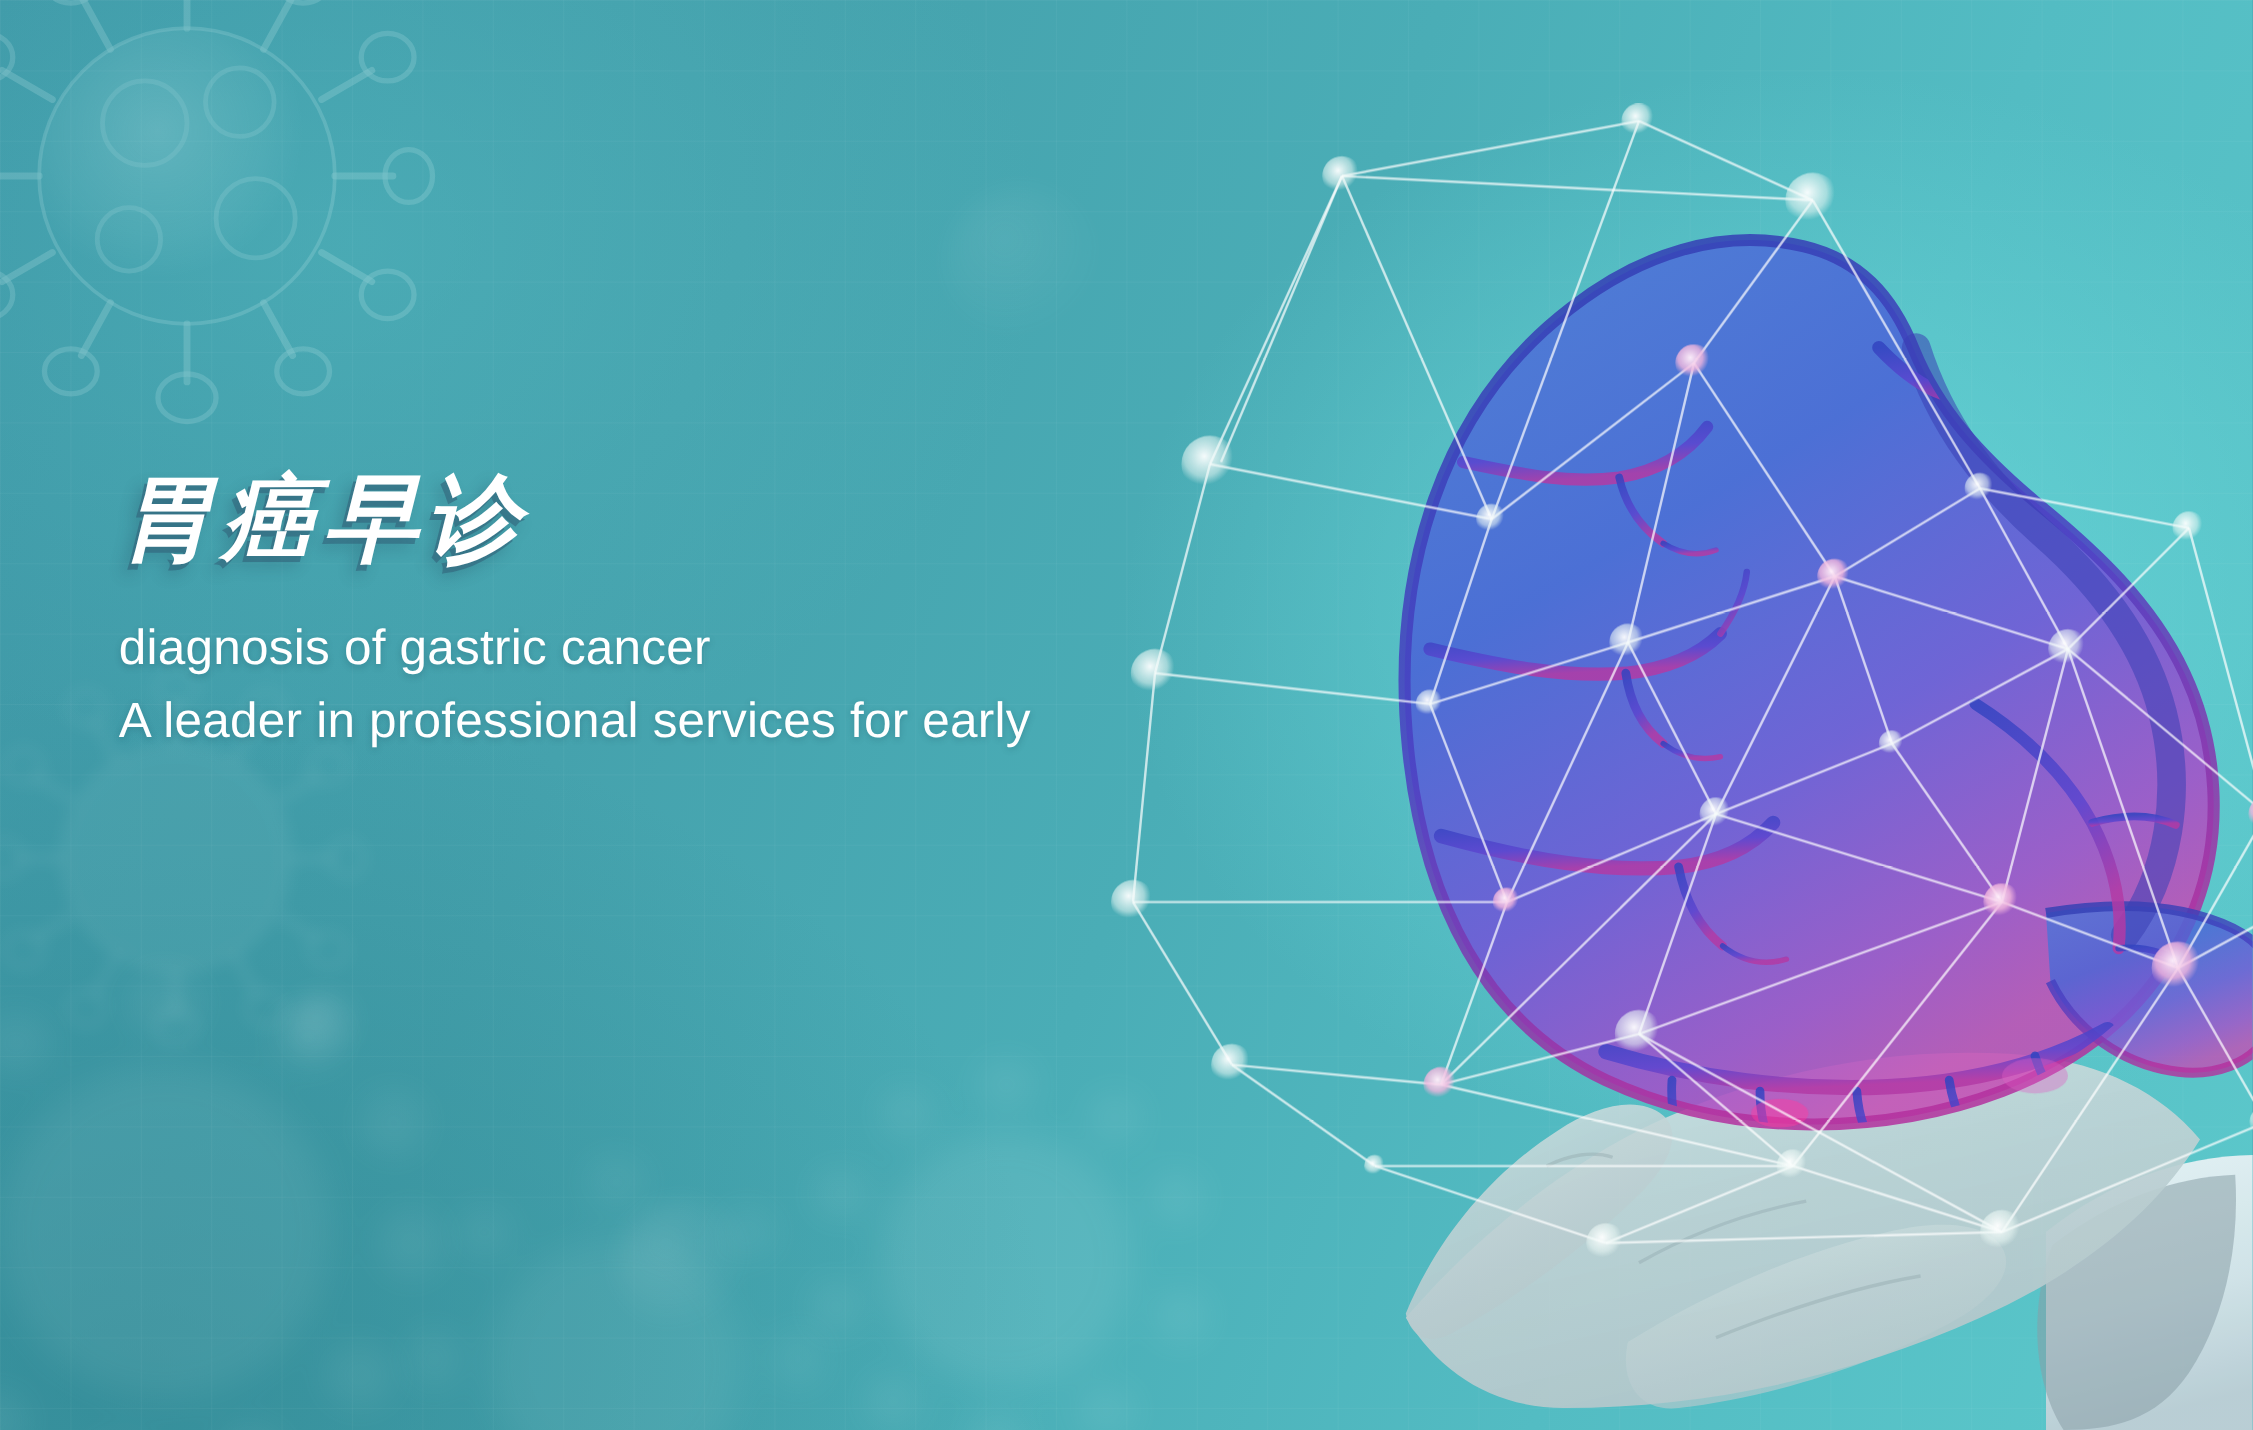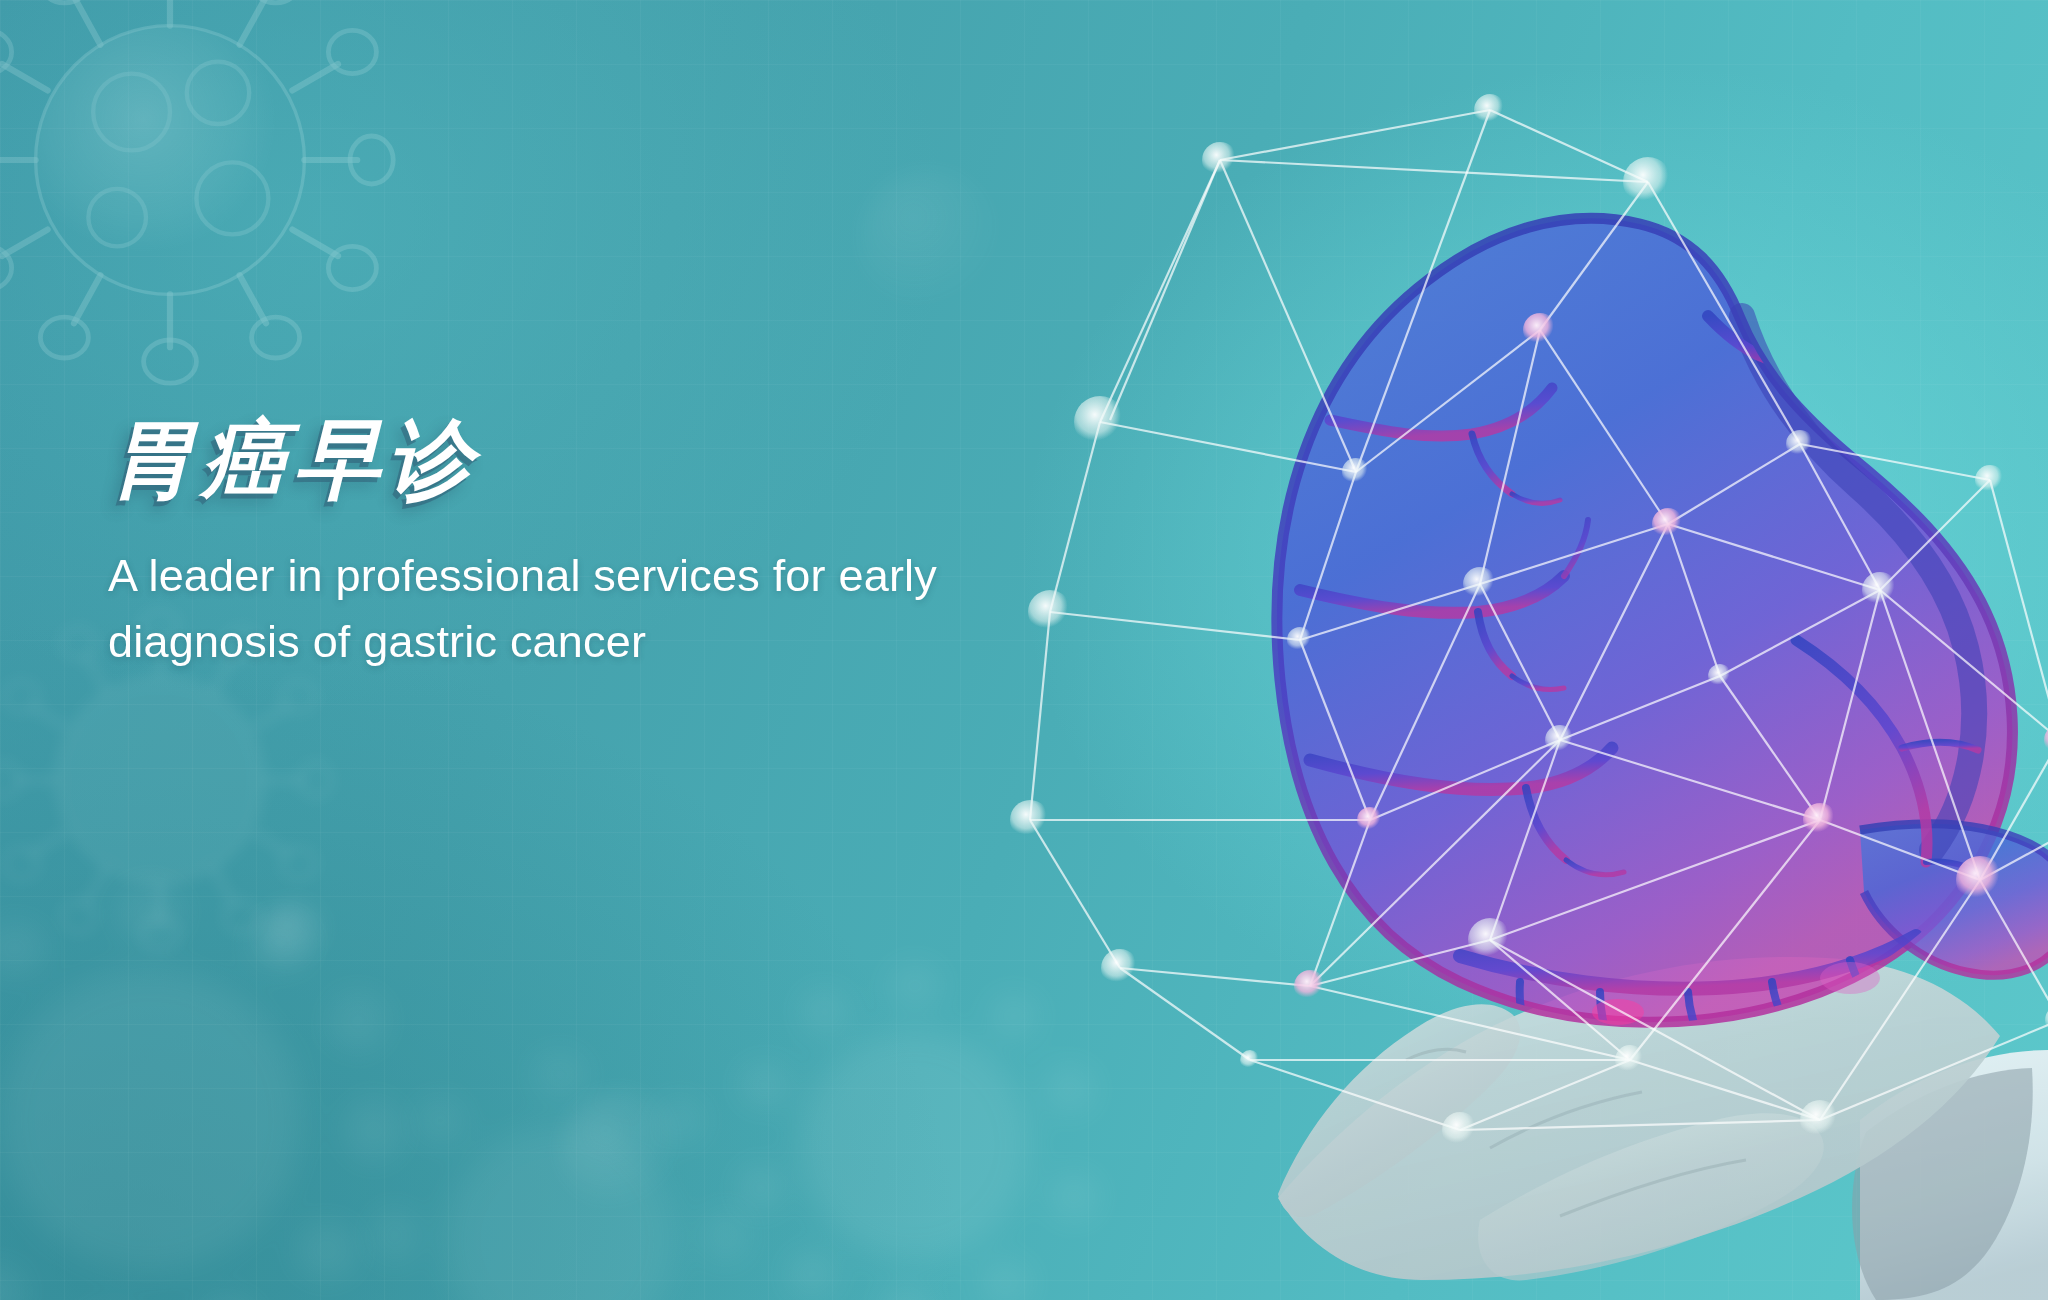--- a/index.html
+++ b/index.html
@@ -34,21 +34,21 @@
   .virus.blurry{filter:blur(7px);opacity:.22;}
   .virus.very-blurry{filter:blur(16px);opacity:.20;}
 
   .bokeh{
     position:absolute;border-radius:50%;
     background:radial-gradient(circle at 38% 34%, rgba(255,255,255,.30), rgba(255,255,255,.05) 62%, rgba(255,255,255,0) 72%);
     filter:blur(10px);
   }
 
   
-  .copy{position:absolute;left:108px;top:407px;width:1000px;}
+  .copy{position:absolute;left:108px;top:420px;width:1000px;}
 
   .headline{
     font-weight:bold;font-style:italic;
     color:#ffffff;
     font-size:86px;
     line-height:104px;
     letter-spacing:7px;
     white-space:nowrap;
     text-shadow:-4px 5px 0 rgba(49,95,119,.55), -8px 9px 14px rgba(30,70,90,.30);
   }
@@ -437,18 +437,18 @@
         <circle cx="930" cy="700" r="13" fill="url(#nodePink)"></circle>
       </g>
     </svg>
   </div>
 
   <div class="copy">
     <div class="headline">
       <div class="line1">胃癌早诊</div>
     </div>
     <div class="subhead">
+      <div>diagnosis of gastric cancer</div>
       <div>A leader in professional services for early</div>
-      <div>diagnosis of gastric cancer</div>
     </div>
   </div>
 
 </div>
 
 </body></html>

